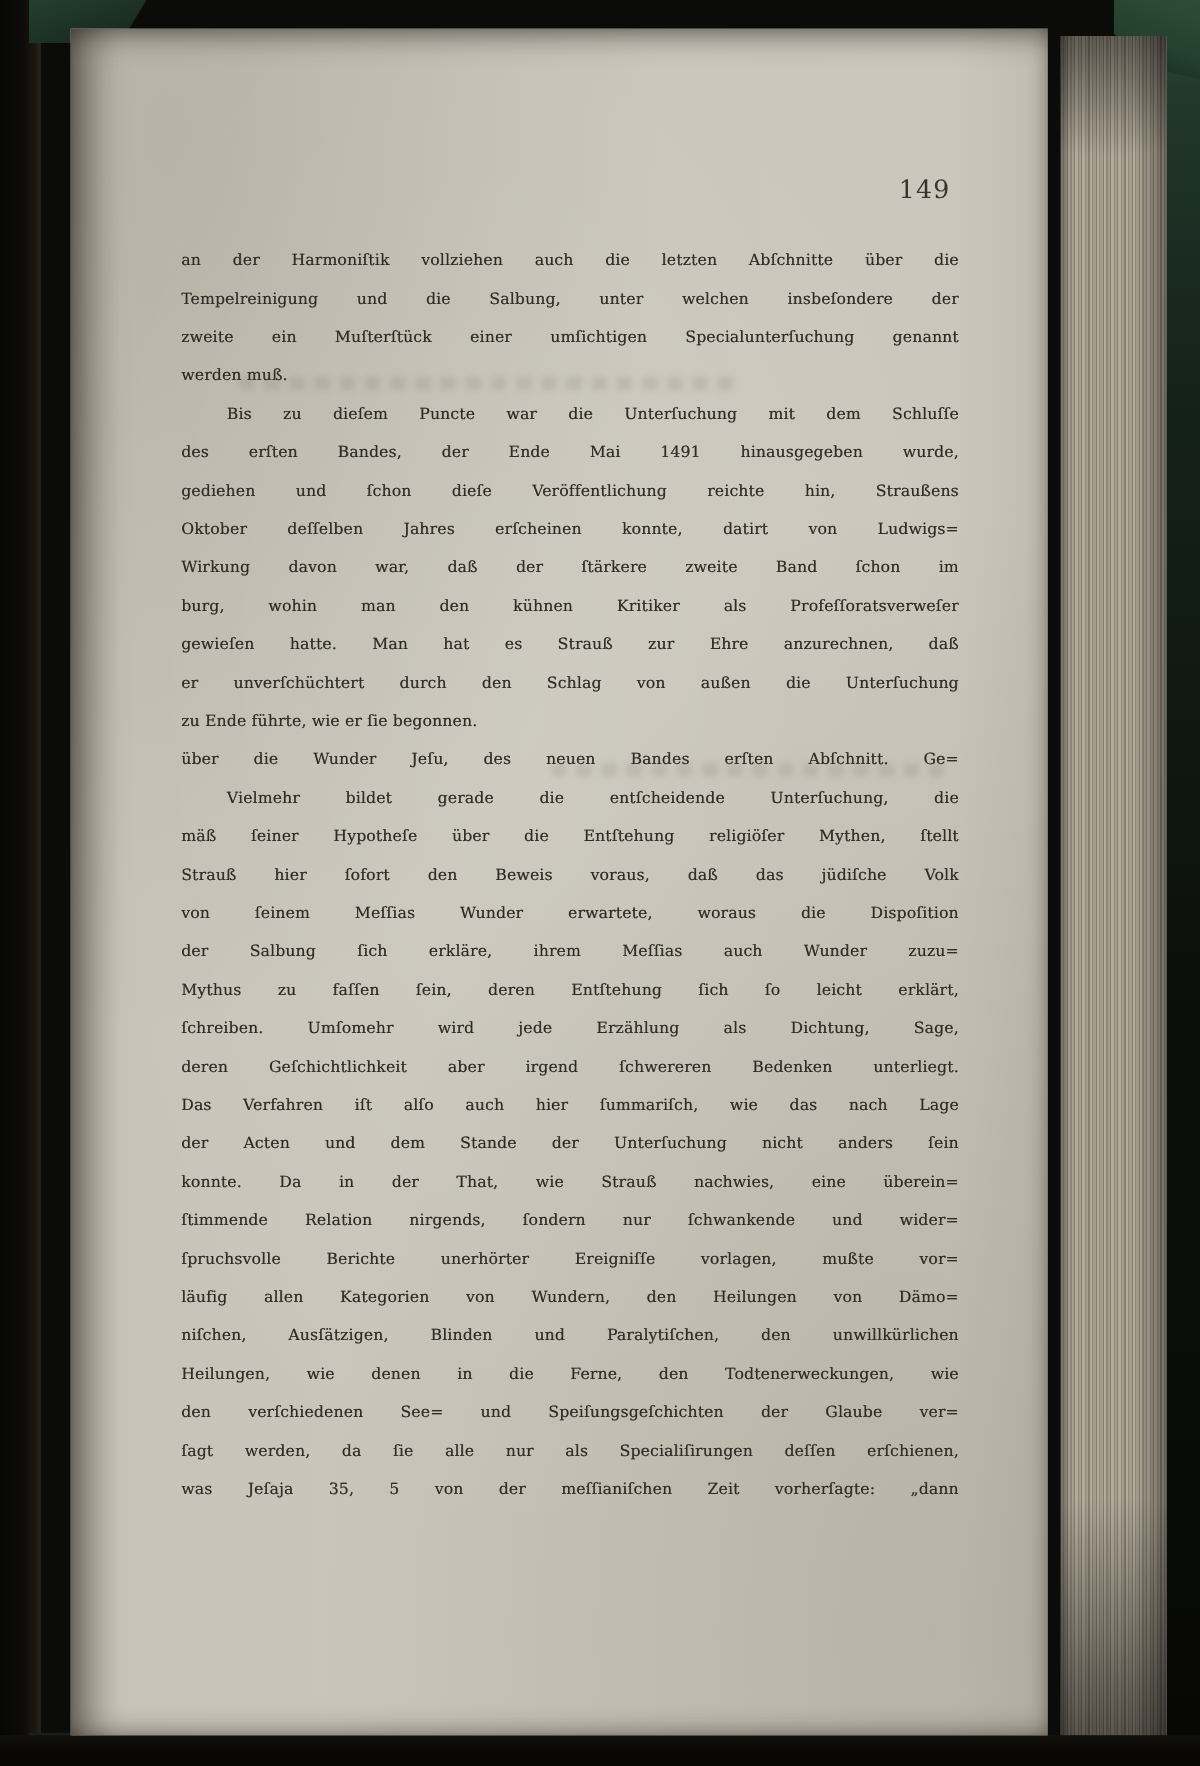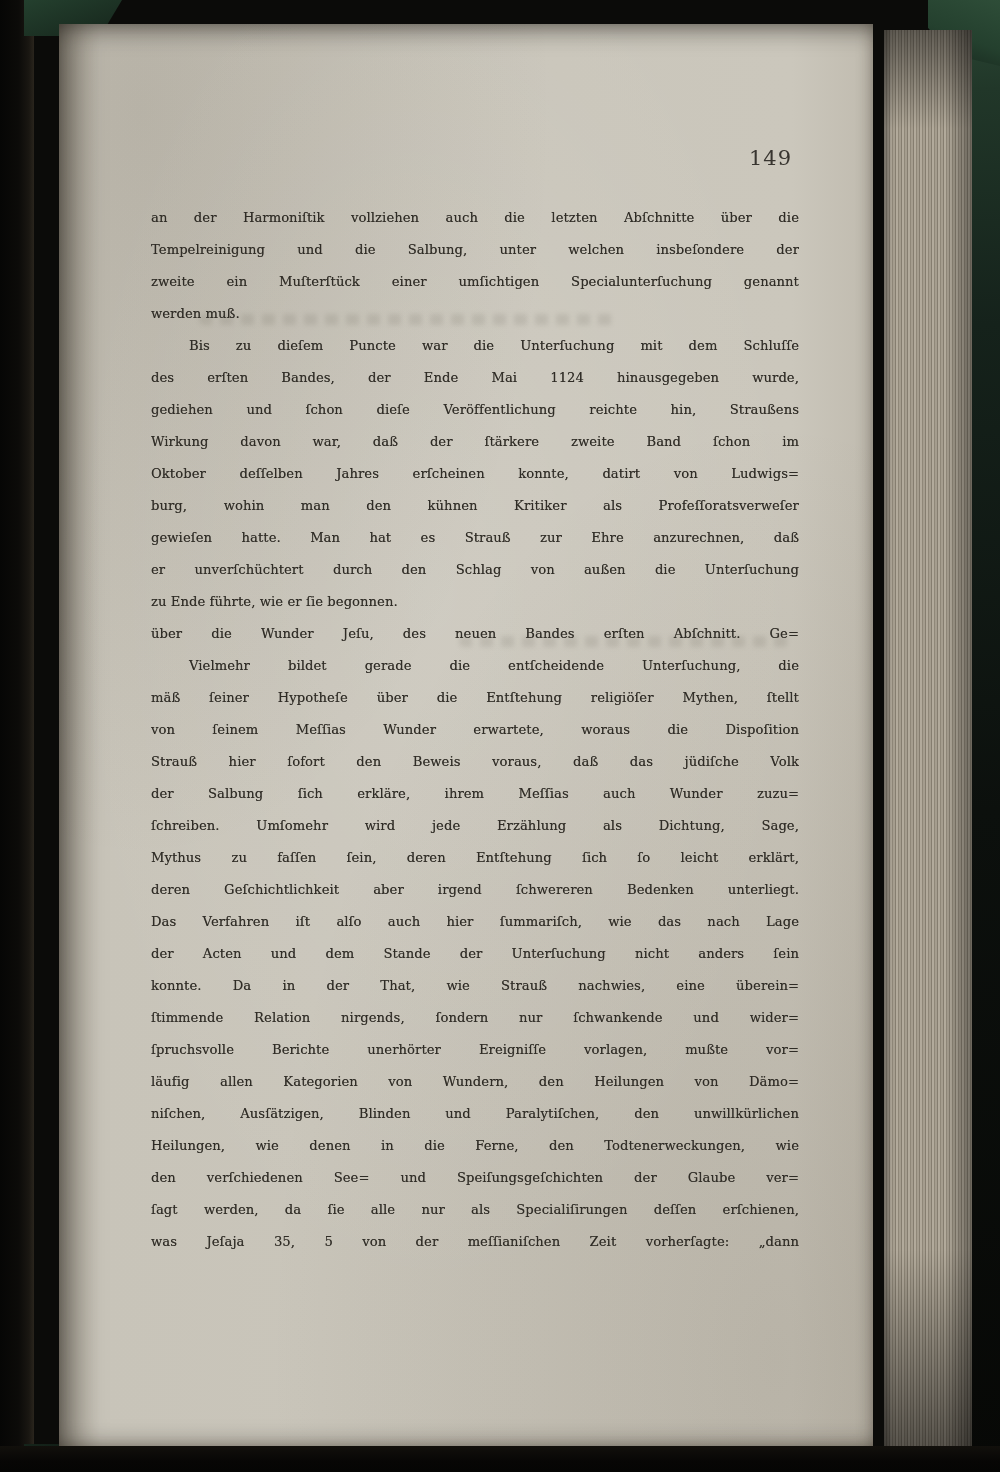--- a/index.html
+++ b/index.html
@@ -140,36 +140,36 @@
   <div class="page">
     <div class="page-number">149</div>
     <div class="ghost ghost-1"></div>
     <div class="ghost ghost-2"></div>
     <div class="text-block">
         <div class="line">an der Harmoniſtik vollziehen auch die letzten Abſchnitte über die</div>
         <div class="line">Tempelreinigung und die Salbung, unter welchen insbeſondere der</div>
         <div class="line">zweite ein Muſterſtück einer umſichtigen Specialunterſuchung genannt</div>
         <div class="line endline">werden muß.</div>
         <div class="line indent">Bis zu dieſem Puncte war die Unterſuchung mit dem Schluſſe</div>
-        <div class="line">des erſten Bandes, der Ende Mai 1124 hinausgegeben wurde,</div>
+        <div class="line">des erſten Bandes, der Ende Mai 1491 hinausgegeben wurde,</div>
         <div class="line">gediehen und ſchon dieſe Veröffentlichung reichte hin, Straußens</div>
+        <div class="line">Oktober deſſelben Jahres erſcheinen konnte, datirt von Ludwigs=</div>
         <div class="line">Wirkung davon war, daß der ſtärkere zweite Band ſchon im</div>
-        <div class="line">Oktober deſſelben Jahres erſcheinen konnte, datirt von Ludwigs=</div>
         <div class="line">burg, wohin man den kühnen Kritiker als Profeſſoratsverweſer</div>
         <div class="line">gewieſen hatte. Man hat es Strauß zur Ehre anzurechnen, daß</div>
         <div class="line">er unverſchüchtert durch den Schlag von außen die Unterſuchung</div>
         <div class="line endline">zu Ende führte, wie er ſie begonnen.</div>
         <div class="line">über die Wunder Jeſu, des neuen Bandes erſten Abſchnitt. Ge=</div>
         <div class="line indent">Vielmehr bildet gerade die entſcheidende Unterſuchung, die</div>
         <div class="line">mäß ſeiner Hypotheſe über die Entſtehung religiöſer Mythen, ſtellt</div>
+        <div class="line">Strauß hier ſofort den Beweis voraus, daß das jüdiſche Volk</div>
         <div class="line">von ſeinem Meſſias Wunder erwartete, woraus die Dispoſition</div>
-        <div class="line">Strauß hier ſofort den Beweis voraus, daß das jüdiſche Volk</div>
         <div class="line">der Salbung ſich erkläre, ihrem Meſſias auch Wunder zuzu=</div>
+        <div class="line">Mythus zu faſſen ſein, deren Entſtehung ſich ſo leicht erklärt,</div>
         <div class="line">ſchreiben. Umſomehr wird jede Erzählung als Dichtung, Sage,</div>
-        <div class="line">Mythus zu faſſen ſein, deren Entſtehung ſich ſo leicht erklärt,</div>
         <div class="line">deren Geſchichtlichkeit aber irgend ſchwereren Bedenken unterliegt.</div>
         <div class="line">Das Verfahren iſt alſo auch hier ſummariſch, wie das nach Lage</div>
         <div class="line">der Acten und dem Stande der Unterſuchung nicht anders ſein</div>
         <div class="line">konnte. Da in der That, wie Strauß nachwies, eine überein=</div>
         <div class="line">ſtimmende Relation nirgends, ſondern nur ſchwankende und wider=</div>
         <div class="line">ſpruchsvolle Berichte unerhörter Ereigniſſe vorlagen, mußte vor=</div>
         <div class="line">läufig allen Kategorien von Wundern, den Heilungen von Dämo=</div>
         <div class="line">niſchen, Ausſätzigen, Blinden und Paralytiſchen, den unwillkürlichen</div>
         <div class="line">Heilungen, wie denen in die Ferne, den Todtenerweckungen, wie</div>
         <div class="line">den verſchiedenen See= und Speiſungsgeſchichten der Glaube ver=</div>

